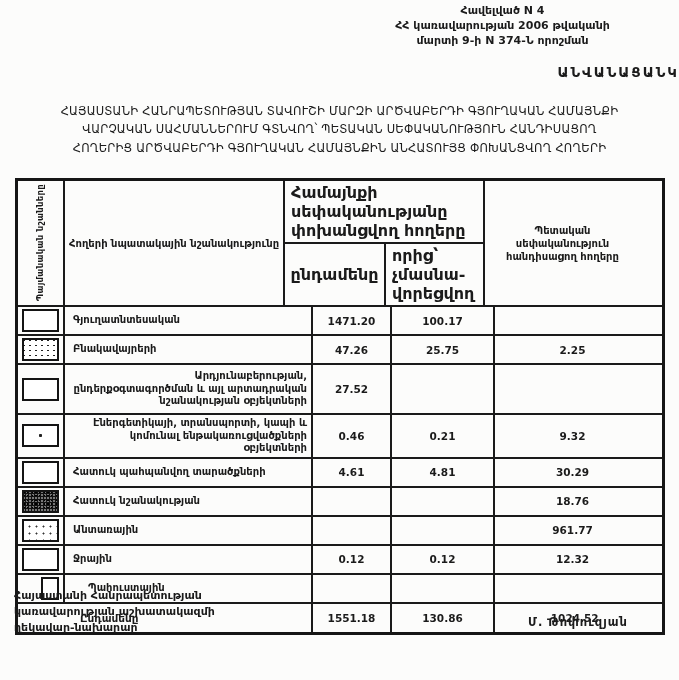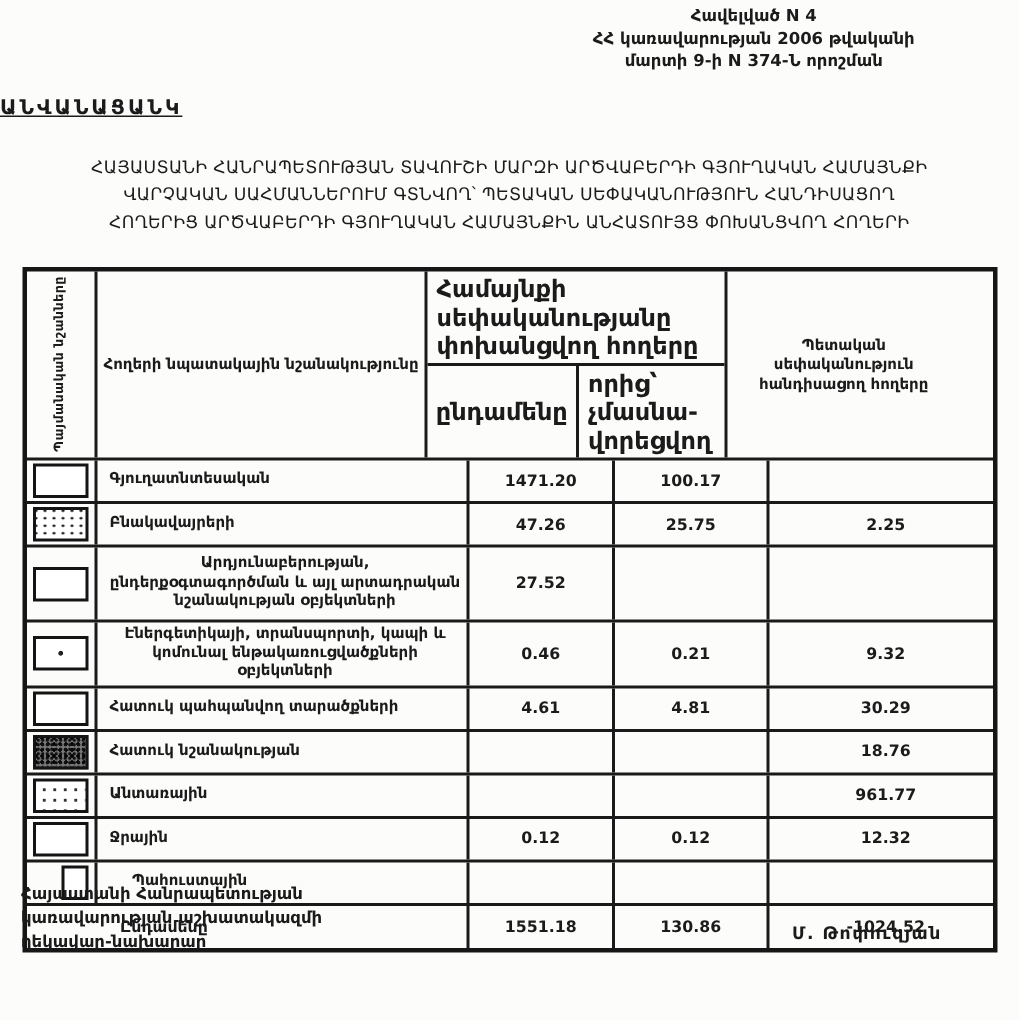--- a/index.html
+++ b/index.html
@@ -8,21 +8,21 @@
     background:#fcfcfb;
     font-family:"DejaVu Sans",sans-serif;
     color:#1b1b1b;-webkit-font-smoothing:none;
   }
   .annex{
     position:absolute;top:4px;left:330px;width:345px;
     text-align:center;font-size:11px;font-weight:bold;line-height:1.35;
   }
   .doc-title{
     position:absolute;top:64px;left:0;width:100%;
-    text-align:left;font-size:13.5px;font-weight:bold;letter-spacing:2px;text-decoration:underline;
+    text-align:right;font-size:13.5px;font-weight:bold;letter-spacing:2px;
   }
   .heading{
     position:absolute;top:102px;left:8px;right:8px;
     text-align:center;font-size:11.5px;font-weight:normal;line-height:1.6;
     letter-spacing:.2px;
   }
   
   .tbl{
     position:absolute;top:178px;left:15px;width:650px;
     border:3px solid #161616;box-sizing:border-box;
@@ -30,23 +30,23 @@
   }
   .tr{display:flex;align-items:stretch;border-bottom:2px solid #1a1a1a;}
   .tr:last-child{border-bottom:none;}
   .td{
     box-sizing:border-box;border-right:2px solid #1a1a1a;
     display:flex;align-items:center;justify-content:center;
     padding:2px 4px;min-height:25px;
   }
   .td:last-child{border-right:none;}
   .c-sym{width:47px;flex:none;}
-  .c-name{width:248px;flex:none;justify-content:flex-start;text-align:center;
+  .c-name{width:248px;flex:none;justify-content:flex-start;text-align:right;
     font-size:10px;line-height:1.25;padding-left:8px;}
-  .c-n1{width:97px;flex:none;font-size:10.5px;}
+  .c-n1{width:79px;flex:none;font-size:10.5px;}
   .c-n2{width:103px;flex:none;font-size:10.5px;}
   .c-n3{width:155px;flex:none;font-size:10.5px;}
   
   .thead{display:flex;border-bottom:2px solid #1a1a1a;}
   .h-cell{box-sizing:border-box;border-right:2px solid #1a1a1a;
     display:flex;align-items:center;justify-content:center;
     text-align:center;font-size:10px;line-height:1.3;padding:3px;}
   .h-sym{width:47px;flex:none;min-height:104px;}
   .h-name{width:220px;flex:none;}
   .h-mid{width:198px;flex:none;display:flex;flex-direction:column;border-right:2px solid #1a1a1a;}

